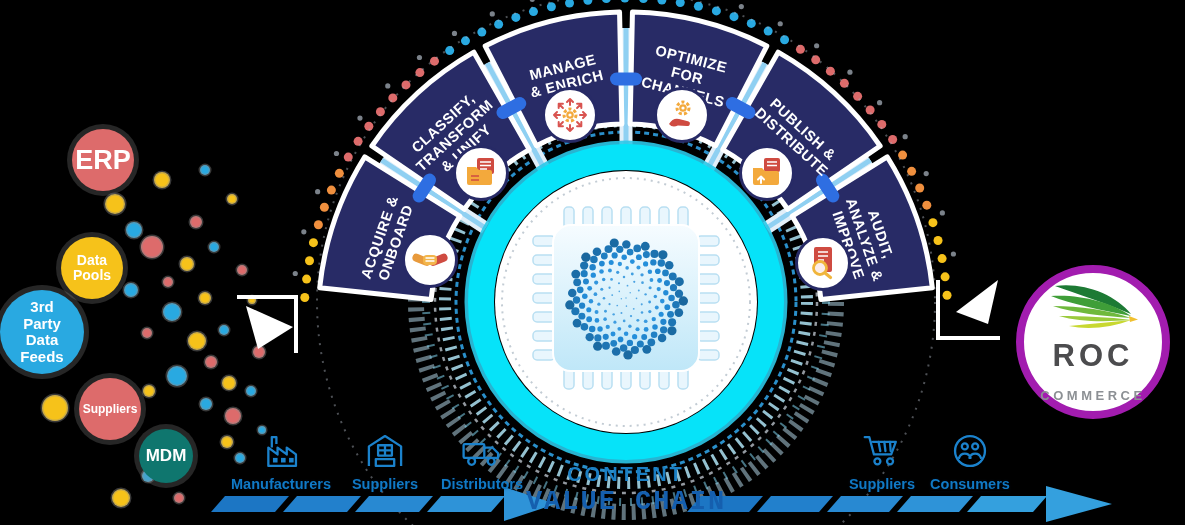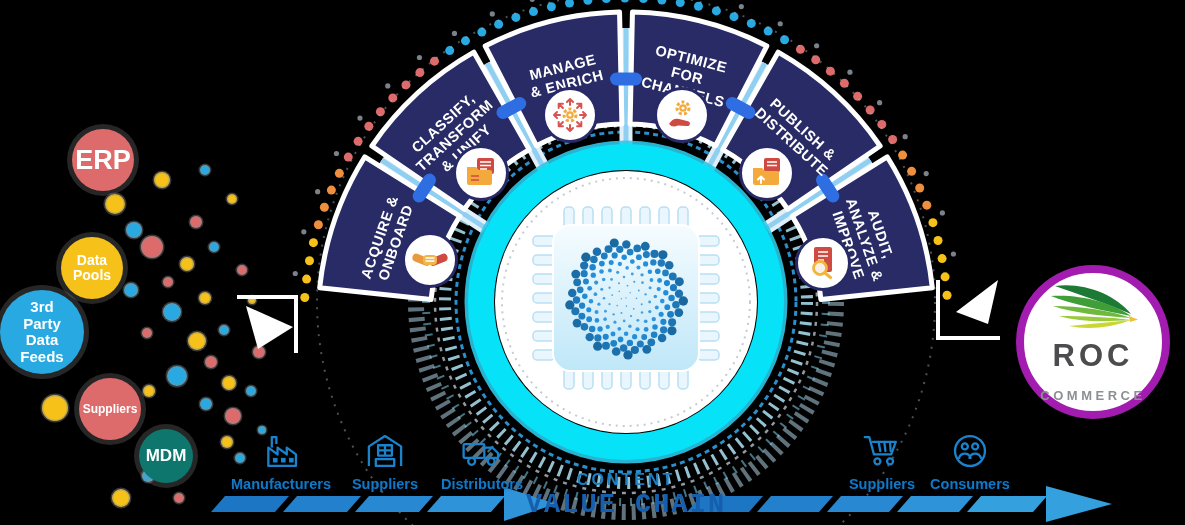--- a/index.html
+++ b/index.html
@@ -10,21 +10,21 @@
           color:#fff;font-weight:bold;text-align:center;white-space:pre-line;line-height:1.05;z-index:3;
           box-shadow:0 0 0 5px rgba(150,150,150,.25);}
   .seg-label{position:absolute;z-index:4;color:#fff;font-weight:700;font-size:14.5px;letter-spacing:.6px;
              text-align:center;white-space:pre-line;line-height:1.18;width:132px;}
   .seg-icon{position:absolute;z-index:5;width:56px;height:56px;border-radius:50%;background:#fff;
             border:3px solid #272a66;box-sizing:border-box;display:flex;align-items:center;justify-content:center;}
   .stage-item{position:absolute;z-index:4;display:flex;flex-direction:column;align-items:center;}
   .stage-item .lbl{color:#1079c5;font-weight:bold;font-size:14.5px;margin-top:2px;white-space:nowrap;
                    text-shadow:0 0 3px rgba(0,40,90,.35);}
   .cvc{position:absolute;z-index:6;text-align:center;font-weight:bold;color:#1b7fc4;}
-  .cvc .l1{font-size:16px;letter-spacing:3px;margin-top:8px;}
+  .cvc .l1{font-size:20px;letter-spacing:3px;}
   .cvc .l2{font-size:27px;letter-spacing:2px;color:#155fae;margin-top:1px;font-family:Liberation Mono, monospace;}
   .logo{position:absolute;z-index:5;left:1016px;top:265px;width:154px;height:154px;border-radius:50%;
         background:#fff;border:8px solid #a21caf;box-sizing:border-box;display:flex;flex-direction:column;
         align-items:center;justify-content:center;}
   .logo .roc{font-size:31px;font-weight:bold;color:#4c4c4e;letter-spacing:4px;line-height:1;margin-top:2px;}
   .logo .com{font-size:13px;font-weight:bold;color:#8c9094;letter-spacing:3.5px;margin-top:17px;}
 </style>
 </head>
 <body>
 

